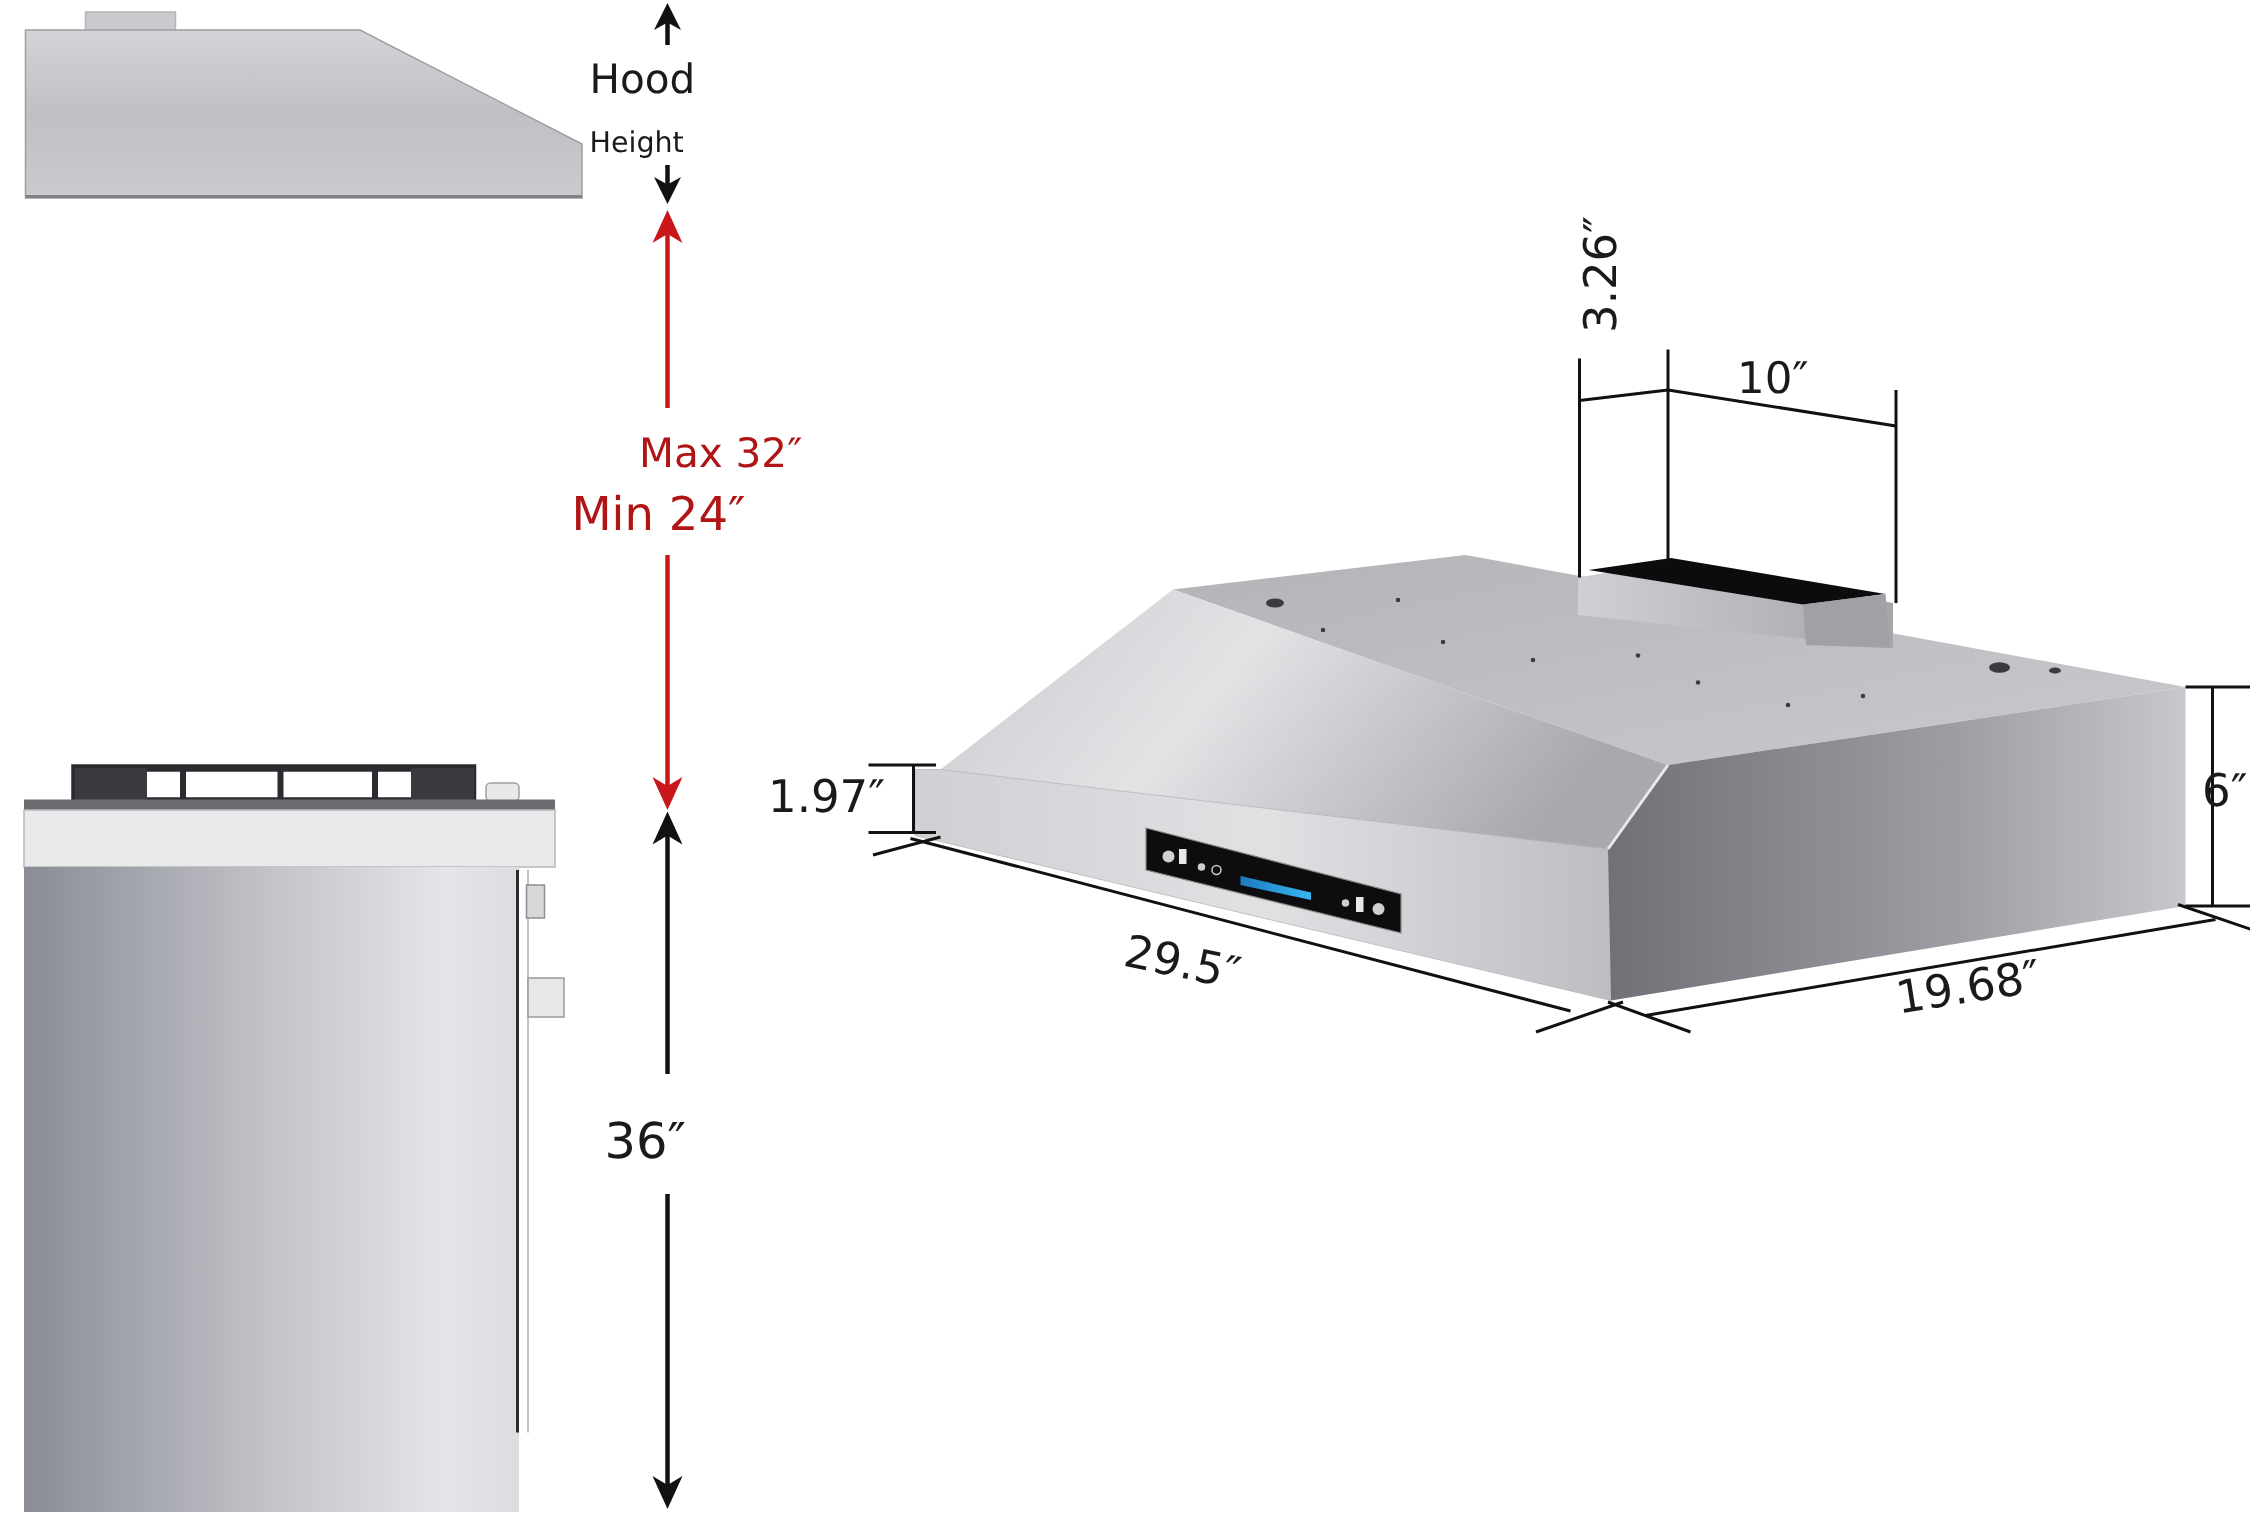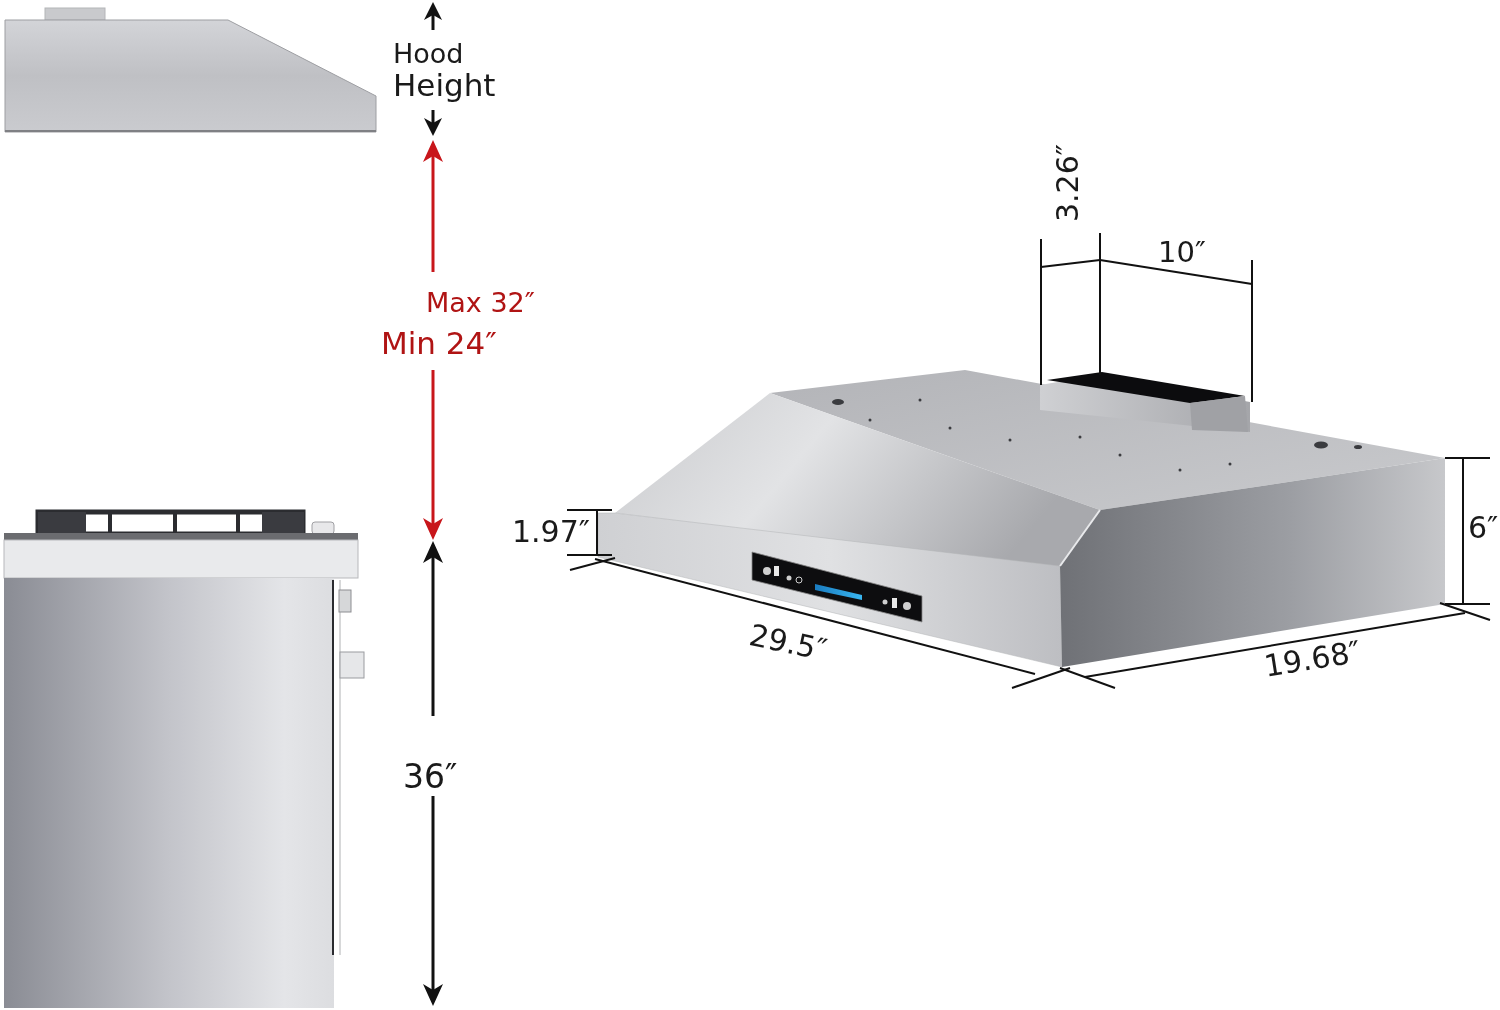--- a/index.html
+++ b/index.html
@@ -1,17 +1,17 @@
 <!DOCTYPE html>
 <html><head>
 <meta charset="utf-8">
 <style>
   html, body { margin:0; padding:0; background:#ffffff; }
   body { width:1500px; height:1010px; position:relative; overflow:hidden; font-family:"DejaVu Sans", sans-serif; }
-  #stage { position:absolute; left:0; top:0; width:1284px; height:1010px; }
+  #stage { position:absolute; left:0; top:0; width:1284px; height:1010px;padding-left:12px; }
   .lbl { position:absolute; color:#1a1a1a; font-family:"DejaVu Sans", sans-serif; line-height:1; white-space:nowrap; }
   .red { color:#b01414; }
 </style>
 </head>
 <body>
 
 <div id="stage">
 <svg width="1500" height="1010" viewBox="0 0 1500 1010" xmlns="http://www.w3.org/2000/svg">
   <defs>
     <linearGradient id="gSideHood" x1="0" y1="0" x2="0" y2="1">
@@ -164,24 +164,24 @@
     <line x1="1440" y1="603" x2="1490" y2="620"></line>
 
     <line x1="1445" y1="458" x2="1490" y2="458"></line>
     <line x1="1445" y1="604" x2="1490" y2="604"></line>
     <line x1="1463" y1="458" x2="1463" y2="604"></line>
   </g>
 </svg>
 
 
 <div class="lbl" style="left:393px; top:40px; font-size:27px;">Hood</div>
-<div class="lbl" style="left:393px; top:70px; font-size:31px;">Height</div>
+<div class="lbl" style="left:393px; top:86px; font-size:19px;">Height</div>
 <div class="lbl red" style="left:381px; top:289px; font-size:27px;margin-left:45px;">Max 32″</div>
 <div class="lbl red" style="left:381px; top:328px; font-size:31px;">Min 24″</div>
-<div class="lbl" style="left:403px; top:760px; font-size:33px;">36″</div>
+<div class="lbl" style="left:403px; top:744px; font-size:33px;">36″</div>
 
 <div class="lbl" style="left:1053px; top:222px; font-size:30px; transform:rotate(-90deg); transform-origin:left top;">3.26″</div>
 <div class="lbl" style="left:1158px; top:238px; font-size:29px;">10″</div>
 <div class="lbl" style="left:512px; top:517px; font-size:30px;text-align:center;">1.97″</div>
 <div class="lbl" style="left:753px; top:620px; font-size:30px; transform:rotate(12deg); transform-origin:left top;">29.5″</div>
 <div class="lbl" style="left:1262px; top:652px; font-size:30px; transform:rotate(-9deg); transform-origin:left top;">19.68″</div>
 <div class="lbl" style="left:1468px; top:513px; font-size:30px;">6″</div>
 </div>
 
 </body></html>

